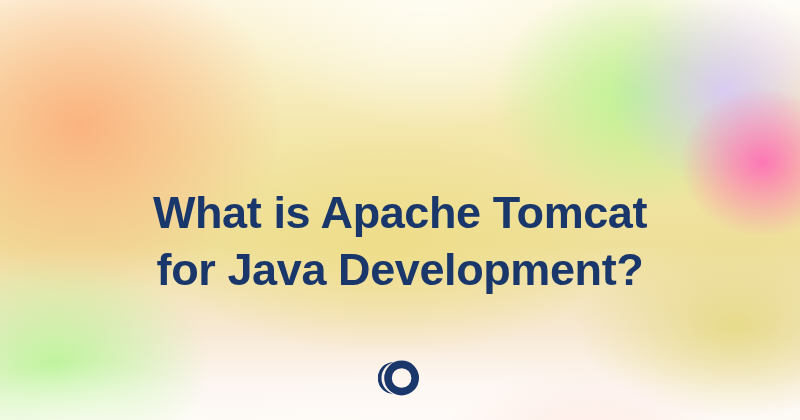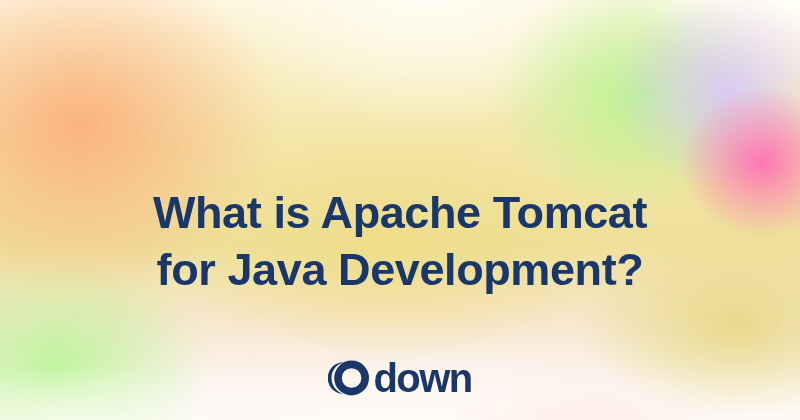--- a/index.html
+++ b/index.html
@@ -180,17 +180,16 @@
 
     <div id="logo">
       <svg id="logo-mark" viewBox="0 0 44 40">
 
         <path d="M15.5 4.2
                  A 16.4 16.4 0 0 0 15.5 35.8
                  A 13.6 13.6 0 0 1 15.5 4.2 Z" fill="#1a376b"></path>
 
         <circle cx="23.6" cy="20" r="13.6" fill="none" stroke="#1a376b" stroke-width="7.6"></circle>
       </svg>
-      <span id="logo-word">down</span>
     </div>
 
   </div>
 </div>
 
 </body></html>

